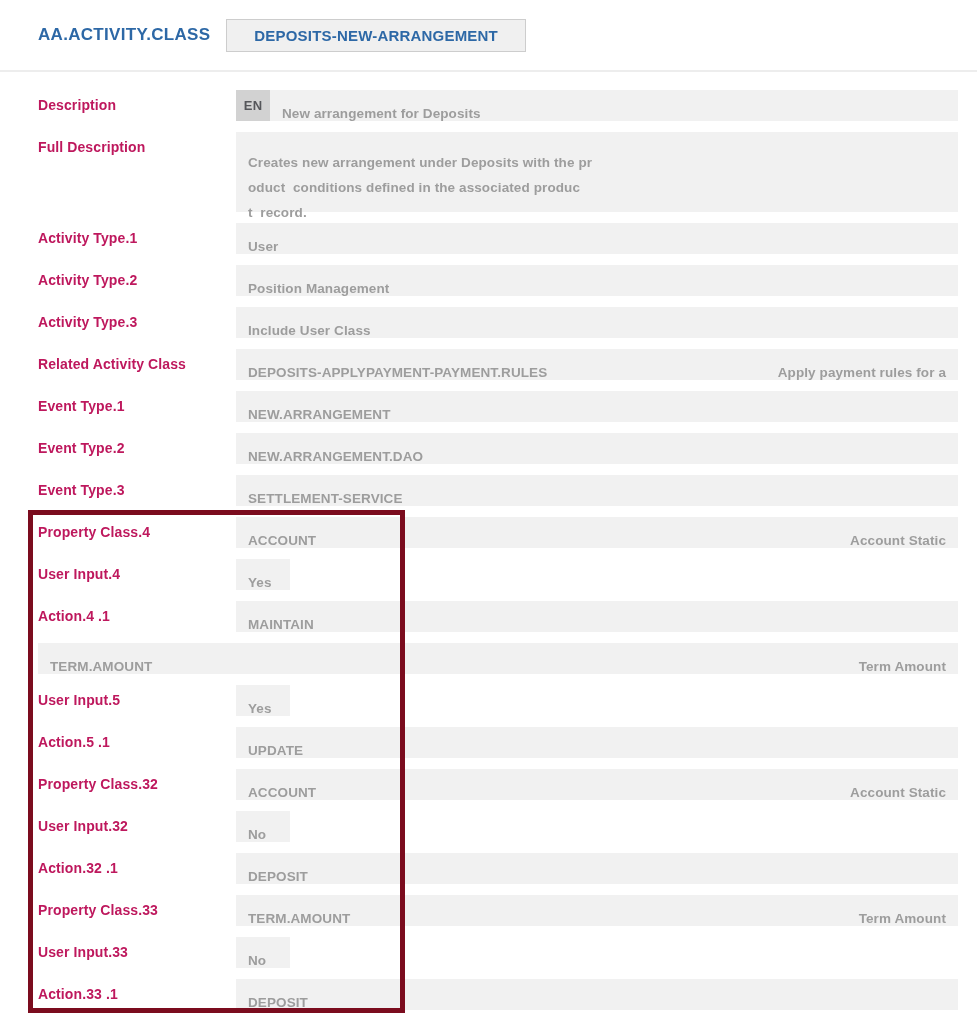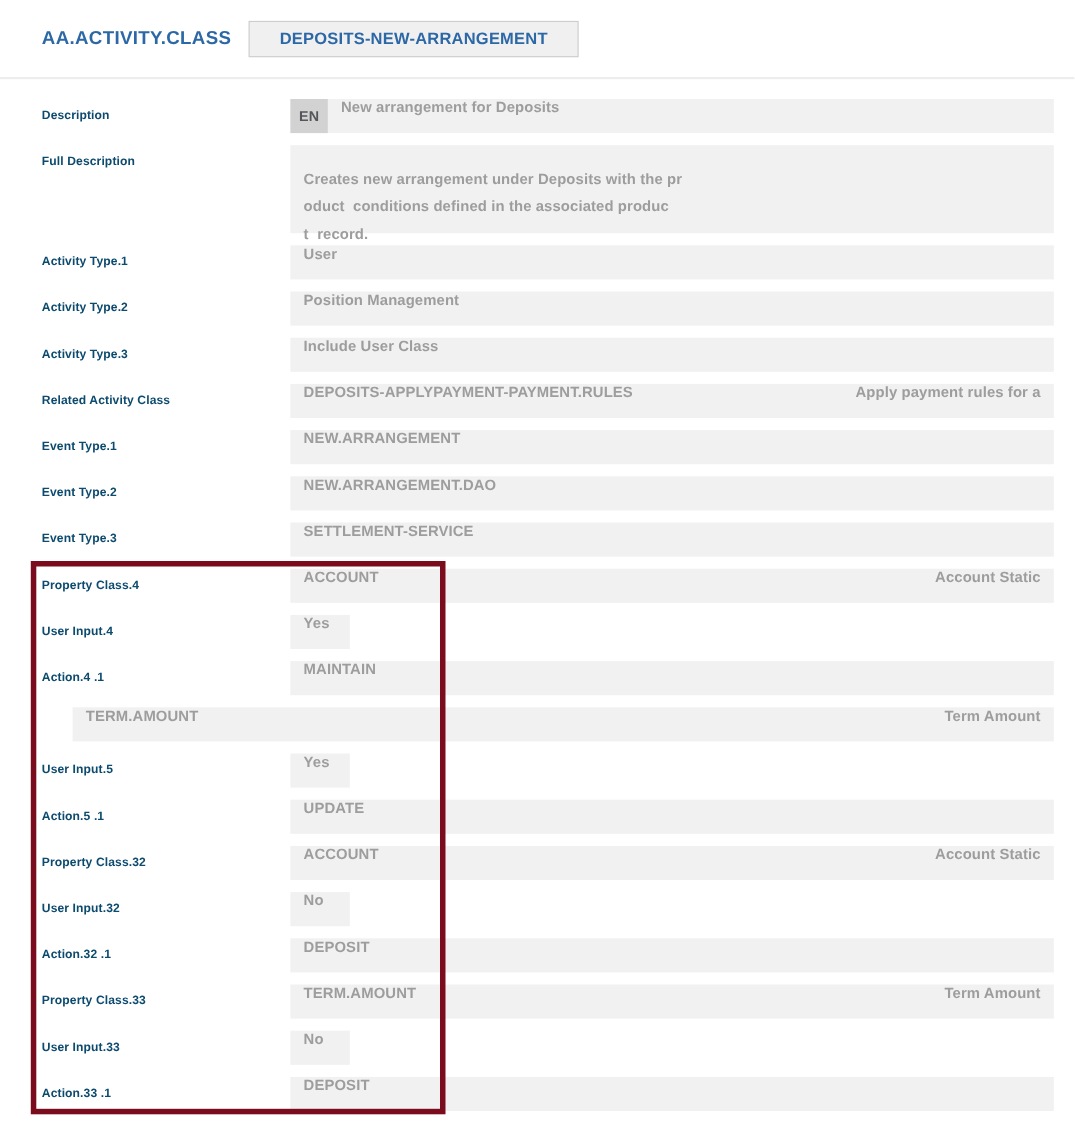--- a/index.html
+++ b/index.html
@@ -47,39 +47,38 @@
   .form {
     margin: 18px 19px 0 38px;
   }
   .row {
     display: flex;
     align-items: flex-start;
     margin-bottom: 11px;
   }
   .label {
     flex: 0 0 198px;
-    font-size: 11px;
-    font-weight: bold;
-    color: #0c4a6e;
+    font-size: 14px;
+    font-weight: bold;
+    color: #be185d;
     line-height: 31px;
     letter-spacing: 0.1px;
   }
   .field {
     flex: 1;
     min-height: 31px;
     background: #f1f1f1;
     display: flex;
-    align-items: flex-start;
+    align-items: flex-end;
     padding: 0 12px;
     box-sizing: border-box;
     font-size: 13.5px;
     font-weight: bold;
     color: #9d9d9d;
     letter-spacing: 0.1px;
-    margin-left: 28px;
   }
   .field.with-badge { padding-left: 0; }
   .badge {
     width: 34px;
     align-self: stretch;
     background: #d2d2d2;
     color: #55565a;
     display: flex;
     align-items: center;
     justify-content: center;

